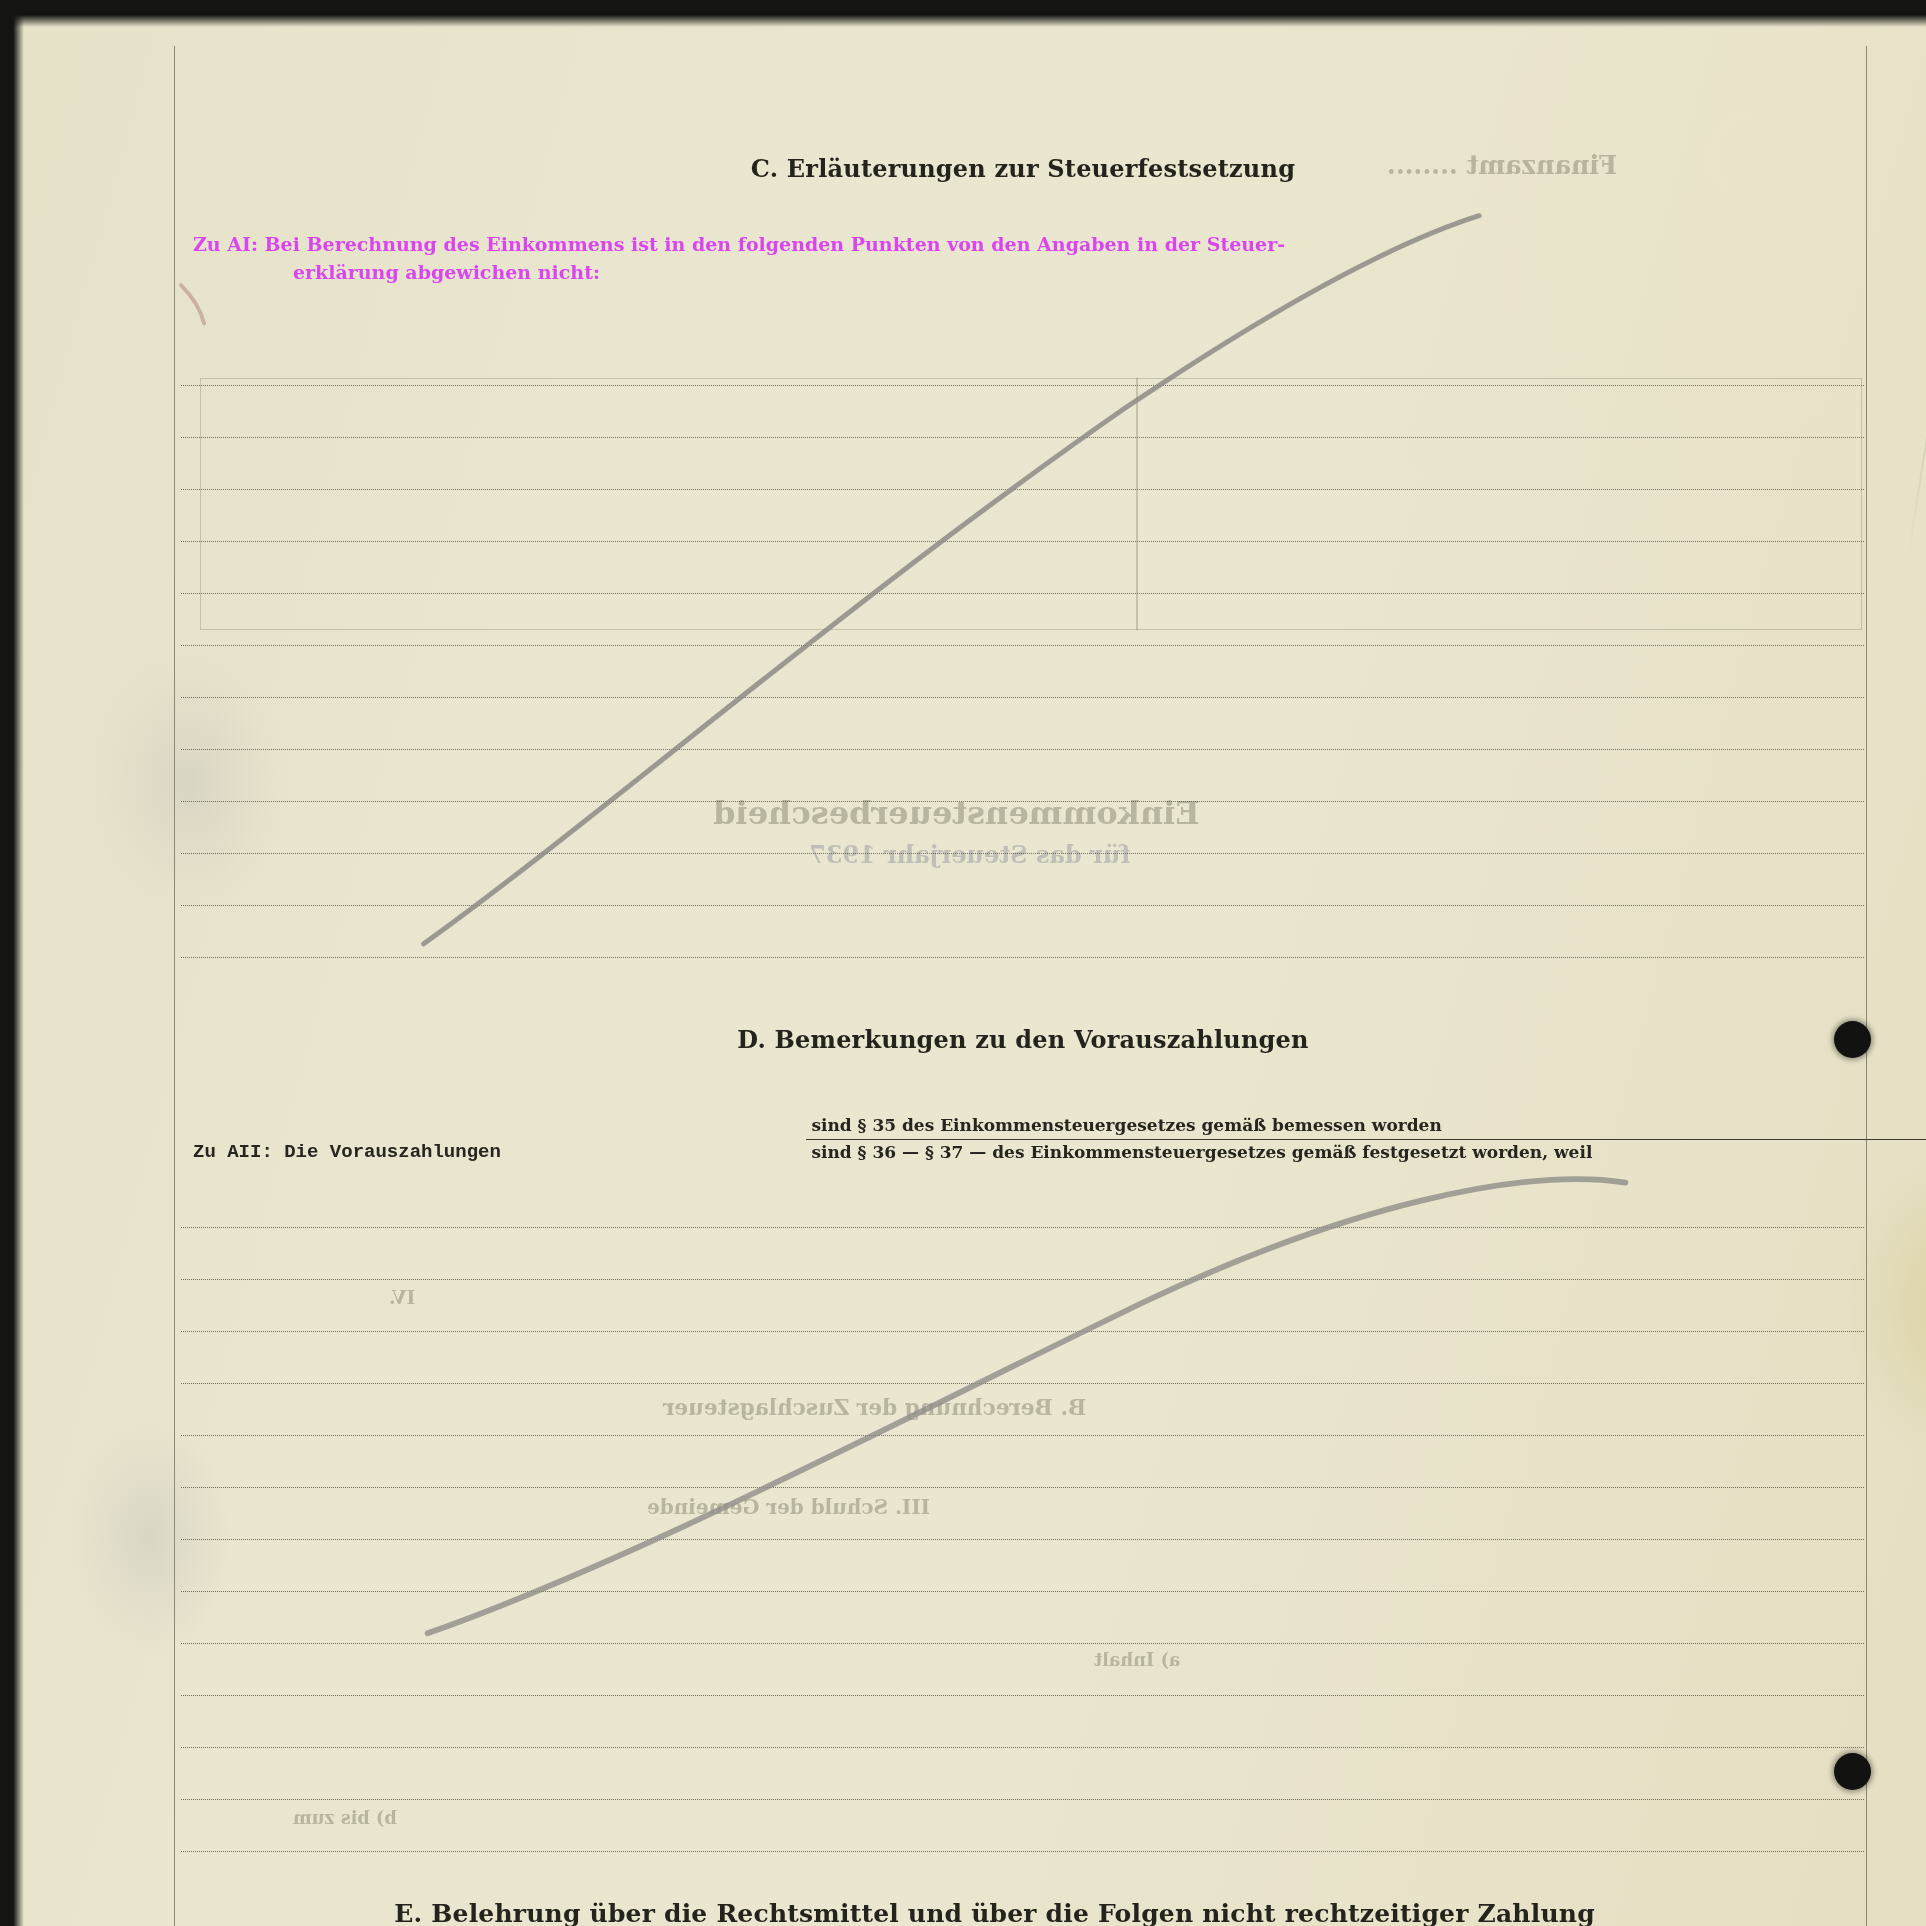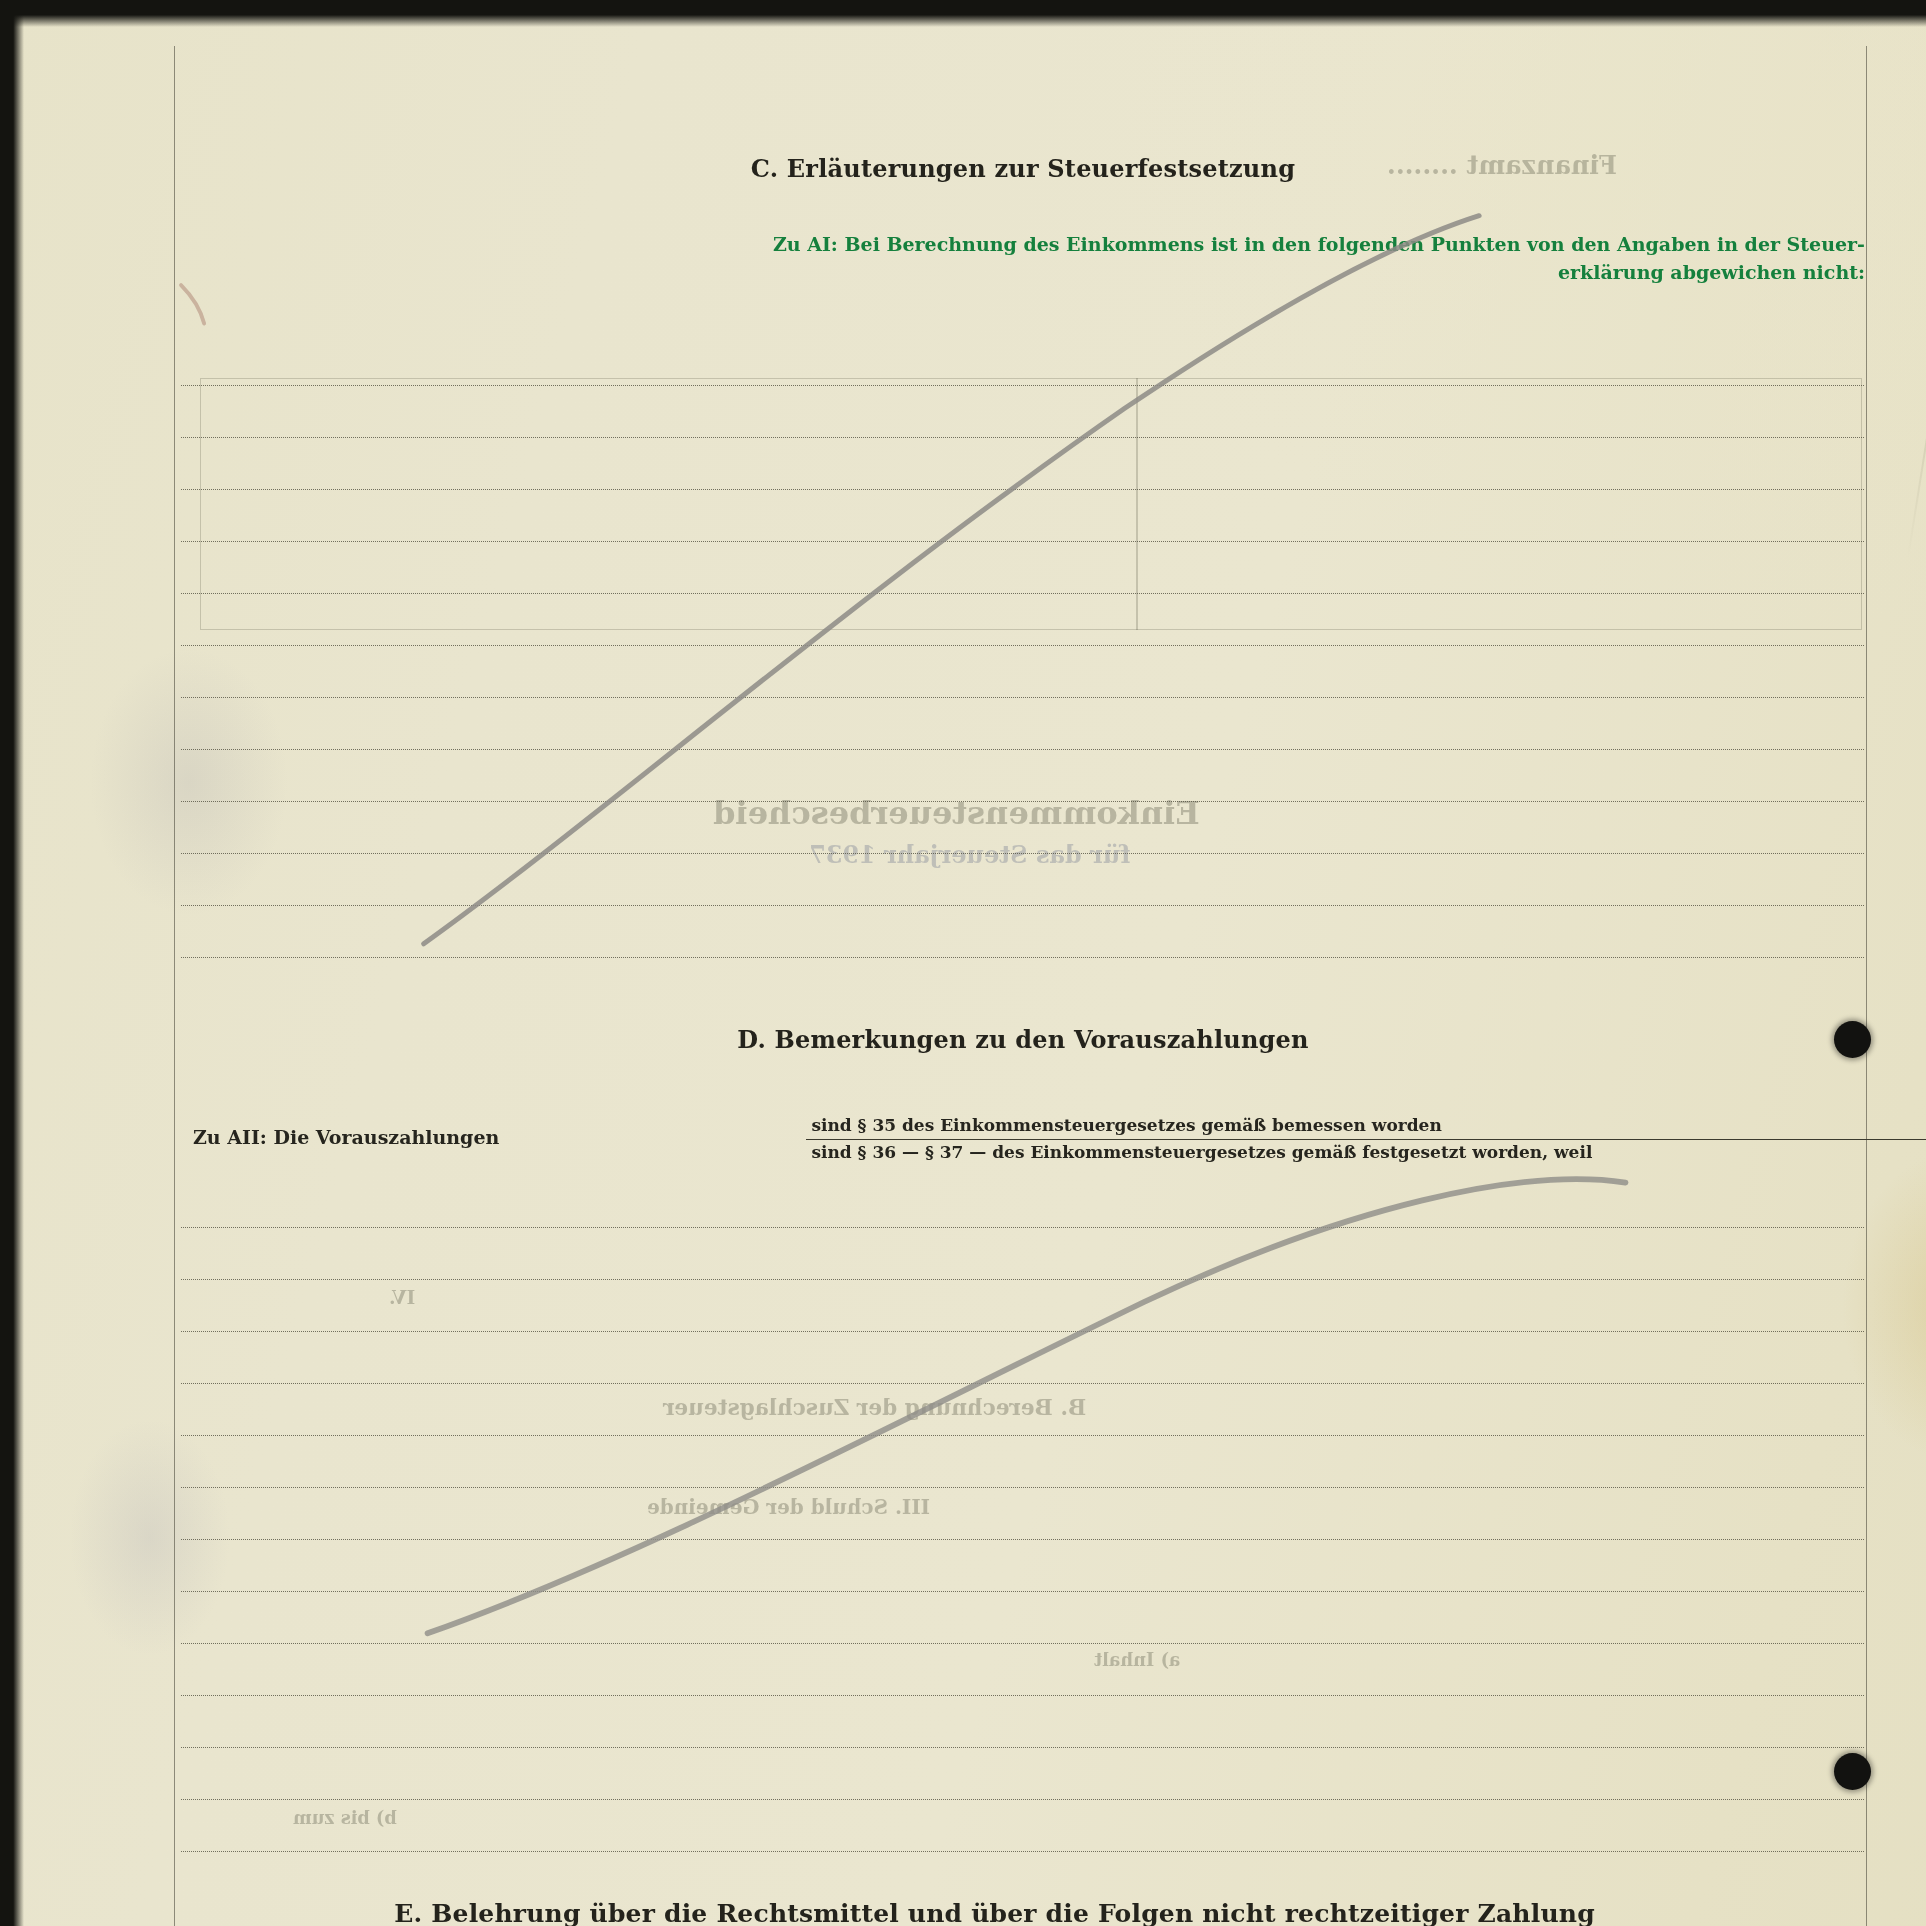--- a/index.html
+++ b/index.html
@@ -60,23 +60,22 @@
     position: absolute;
     left: 185px; top: 154px; width: 1676px;
     font-size: 24px;
     text-align: center;
   }
   #secC-intro {
     position: absolute;
     left: 193px; top: 231px; width: 1672px;
     font-size: 19px;
     line-height: 1.45;
-    color: #15803d;
-    font-weight: 700;
-    text-align: right;
+    color: #d946ef;
+    font-weight: 700;
   }
   #secC-intro .ind {
     display: block;
     padding-left: 100px;
   }
   .dotrow {
     position: absolute;
     left: 181px;
     width: 1683px;
     height: 0;
@@ -93,21 +92,21 @@
   #secD-row {
     position: absolute;
     left: 193px; top: 1113px;
     width: 1672px;
     font-size: 19px;
     color: #26251e;
     font-weight: 700;
   }
   #secD-row .lead {
     position: absolute;
-    left: 0; top: 13px;
+    left: 0; top: 28px; font-family: Liberation Mono, monospace;
   }
   #secD-frac {
     position: absolute;
     left: 613px; top: 0;
     width: 1233px;
   }
   #secD-frac .ln {
     font-size: 17px;
     padding: 2.3px 0 3.9px 5.4px;
   }

